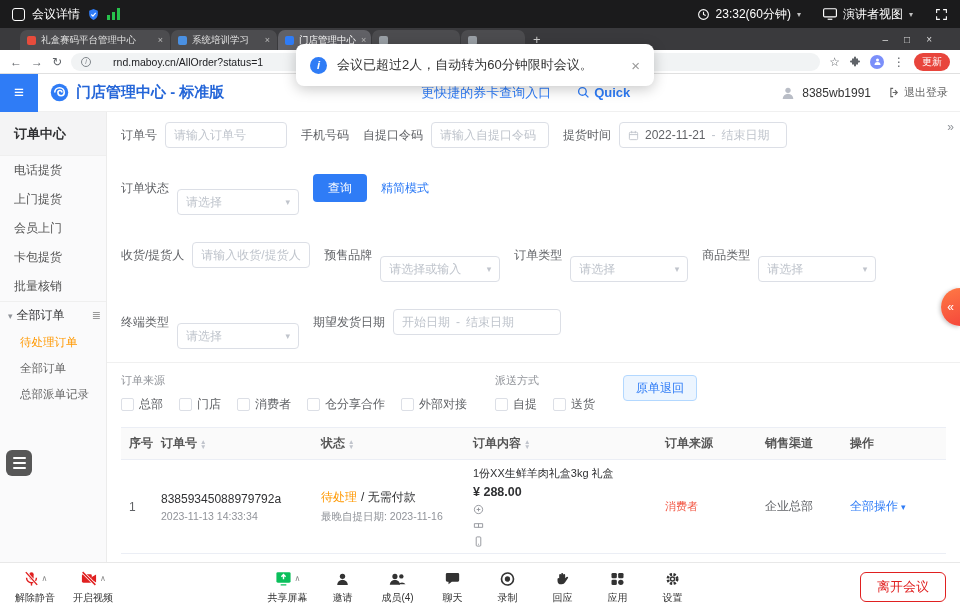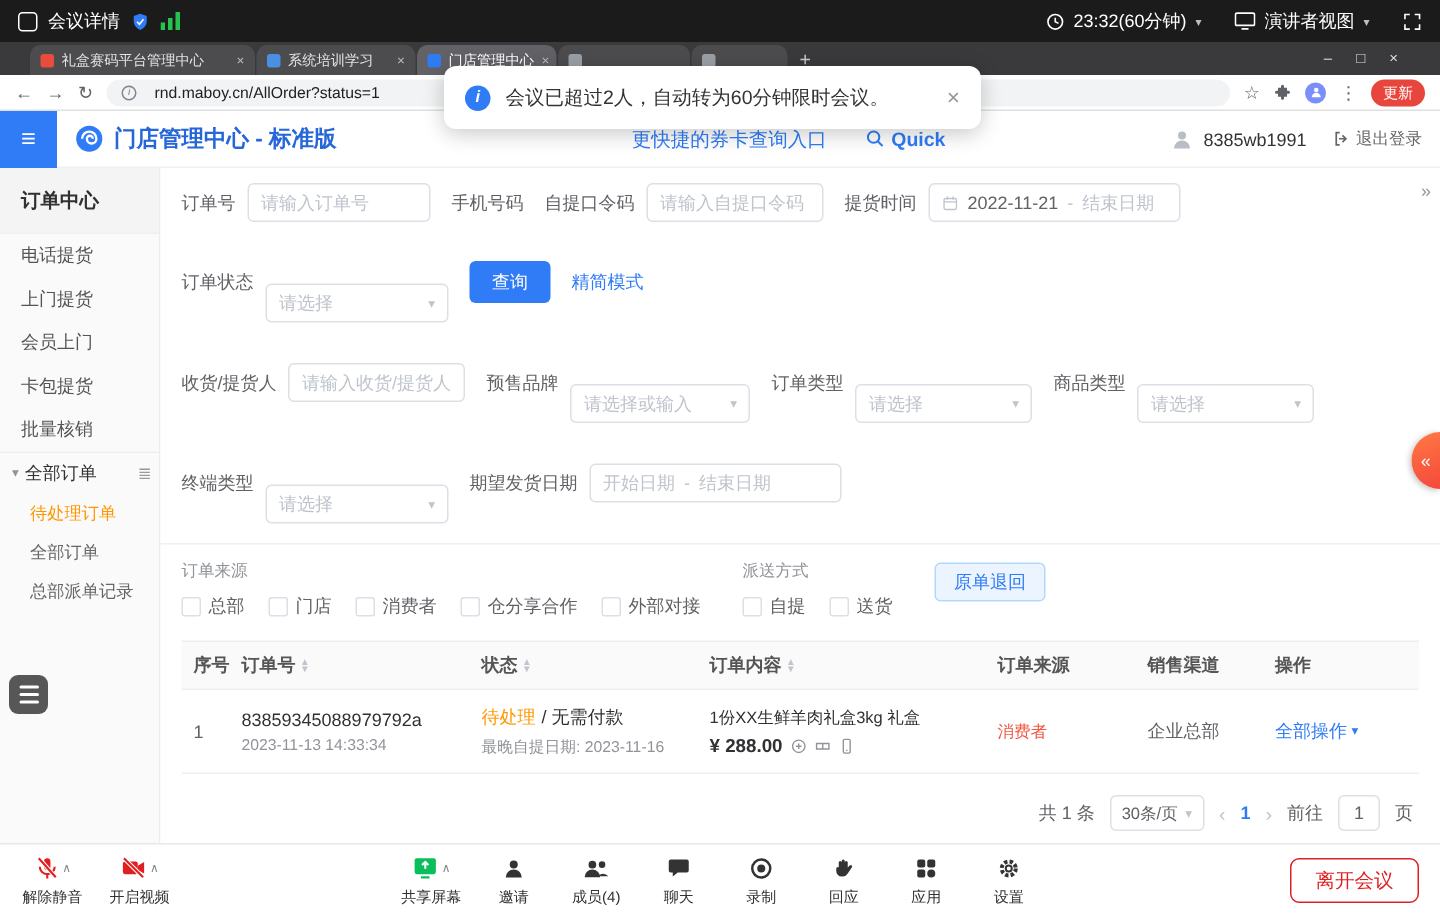--- a/index.html
+++ b/index.html
@@ -27,21 +27,21 @@
   .newtab { color:#ccc; font-size:13px; margin:0 0 3px 7px; }
   .win-controls { margin-left:auto; display:flex; gap:16px; color:#ddd; font-size:10px;
     align-items:center; padding-right:8px; height:100%; }
 
   
   .addrbar { position:absolute; top:50px; left:0; right:0; height:24px; background:#fff;
     border-bottom:1px solid #e0e0e0; display:flex; align-items:center; padding:0 10px; gap:9px;
     color:#5f6368; z-index:29; }
   .nav-ic { font-size:12px; color:#5f6368; }
   .urlbox { flex:1; height:18px; background:#f1f3f4; border-radius:9px; display:flex;
-    align-items:center; gap:12px; padding:0 10px; font-size:10.5px; color:#202124;text-align:center; }
+    align-items:center; gap:22px; padding:0 10px; font-size:10.5px; color:#202124;text-align:center; }
   .site-ic { width:10px; height:10px; border:1px solid #80868b; border-radius:50%; font-size:7px;
     color:#80868b; display:flex; align-items:center; justify-content:center; font-style:italic; flex:none; }
   .addr-right { display:flex; align-items:center; gap:9px; }
   .avatar-dot { width:14px; height:14px; border-radius:50%; background:#7b8ffa; color:#fff;
     display:flex; align-items:center; justify-content:center; }
   .update-pill { background:#e8453c; color:#fff; font-size:10px; border-radius:9px; padding:2px 8px; }
 
   
   .pheader { position:absolute; top:74px; left:0; right:0; height:38px; background:#fff;
     display:flex; align-items:center; border-bottom:1px solid #f0f0f0; z-index:25; }
@@ -105,21 +105,21 @@
   .trow { min-height:56px; font-size:12px; color:#606266; border-bottom:1px solid #ebeef5; padding:6px 0; }
   .c0{width:40px; padding-left:8px;} .c1{width:160px} .c2{width:152px} .c3{width:192px}
   .c4{width:100px} .c5{width:85px} .c6{flex:1}
   .th { display:flex; align-items:center; }
   .sorter { display:inline-flex; flex-direction:column; margin-left:3px; line-height:5px;
     font-size:6.5px; color:#c0c4cc; }
   .sub { font-size:10.5px; color:#909399; margin-top:4px; }
   .oid { color:#303133; }
   .status-orange { color:#ff9800; }
   .pay { color:#303133; margin-left:4px; }
-  .price-line { display:flex; align-items:center; gap:5px; margin-top:4px; }
+  .price-line { display:flex; align-items:flex-start; gap:5px; margin-top:4px;flex-direction:column; }
   .price { font-weight:bold; color:#303133; font-size:12.5px; }
   .mini-ic { color:#909399; display:flex; }
   .src-red { color:#f25643; font-size:11px; }
   .action { color:#2f7cf6; display:flex; align-items:center; gap:3px; }
 
   .pagination { display:flex; justify-content:flex-end; align-items:center; gap:10px;
     margin-top:14px; font-size:12px; color:#606266; padding-right:4px; }
   .psize { border:1px solid #dcdfe6; border-radius:4px; height:24px; padding:0 7px; display:flex;
     align-items:center; gap:5px; font-size:11px; }
   .pnav { color:#c0c4cc; font-size:13px; }

